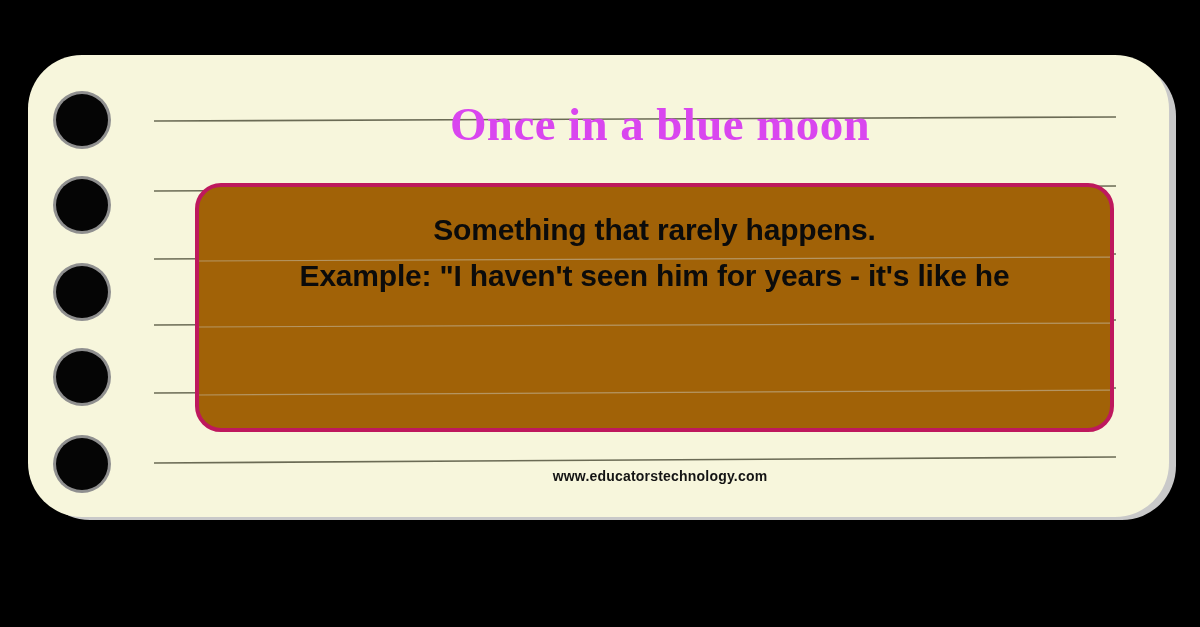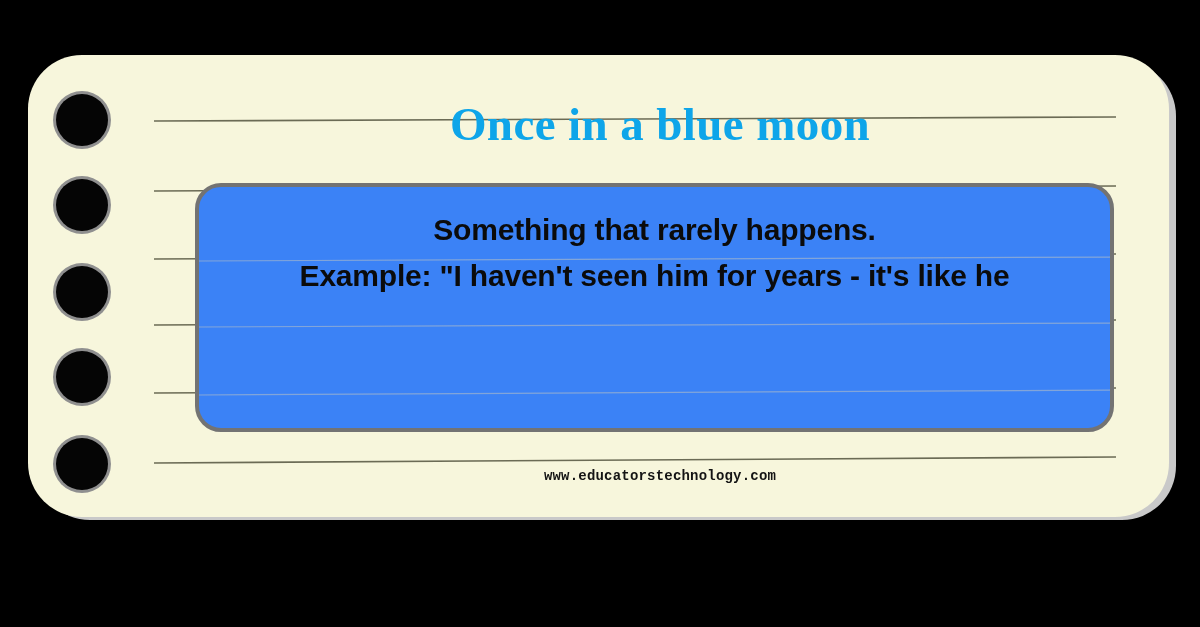--- a/index.html
+++ b/index.html
@@ -64,39 +64,39 @@
     box-shadow: 0 0 0 3px #8f8f8f;
   }
 
   
   .title {
     position: absolute;
     left: 200px;
     top: 96px;
     width: 920px;
     text-align: center;
-    color: #0ea5e9;
+    color: #d946ef;
     font-family: "Liberation Serif", "DejaVu Serif", serif;
     font-weight: bold;
     font-size: 47px;
     line-height: 56px;
     letter-spacing: 0.4px;
     white-space: nowrap;
   }
 
   
   .card {
     position: absolute;
     left: 195px;
     top: 183px;
     width: 919px;
     height: 249px;
     box-sizing: border-box;
-    background: #3b82f6;
-    border: 4px solid #737373;
+    background: #a16207;
+    border: 4px solid #be185d;
     border-radius: 26px;
     overflow: hidden;
   }
   .card-inner-rules {
     position: absolute;
     inset: 0;
     pointer-events: none;
     opacity: .5;
   }
   .card-text {
@@ -114,21 +114,21 @@
   .card-text .ln { display: block; white-space: nowrap; }
 
   
   .footer-url {
     position: absolute;
     left: 200px;
     top: 468px;
     width: 920px;
     text-align: center;
     color: #141414;
-    font-family: Liberation Mono, monospace;
+    font-family: Liberation Sans, sans-serif;
     font-weight: bold;
     font-size: 14px;
     letter-spacing: 0.2px;
   }
 </style>
 </head>
 <body>
 
 <div id="stage">
 

